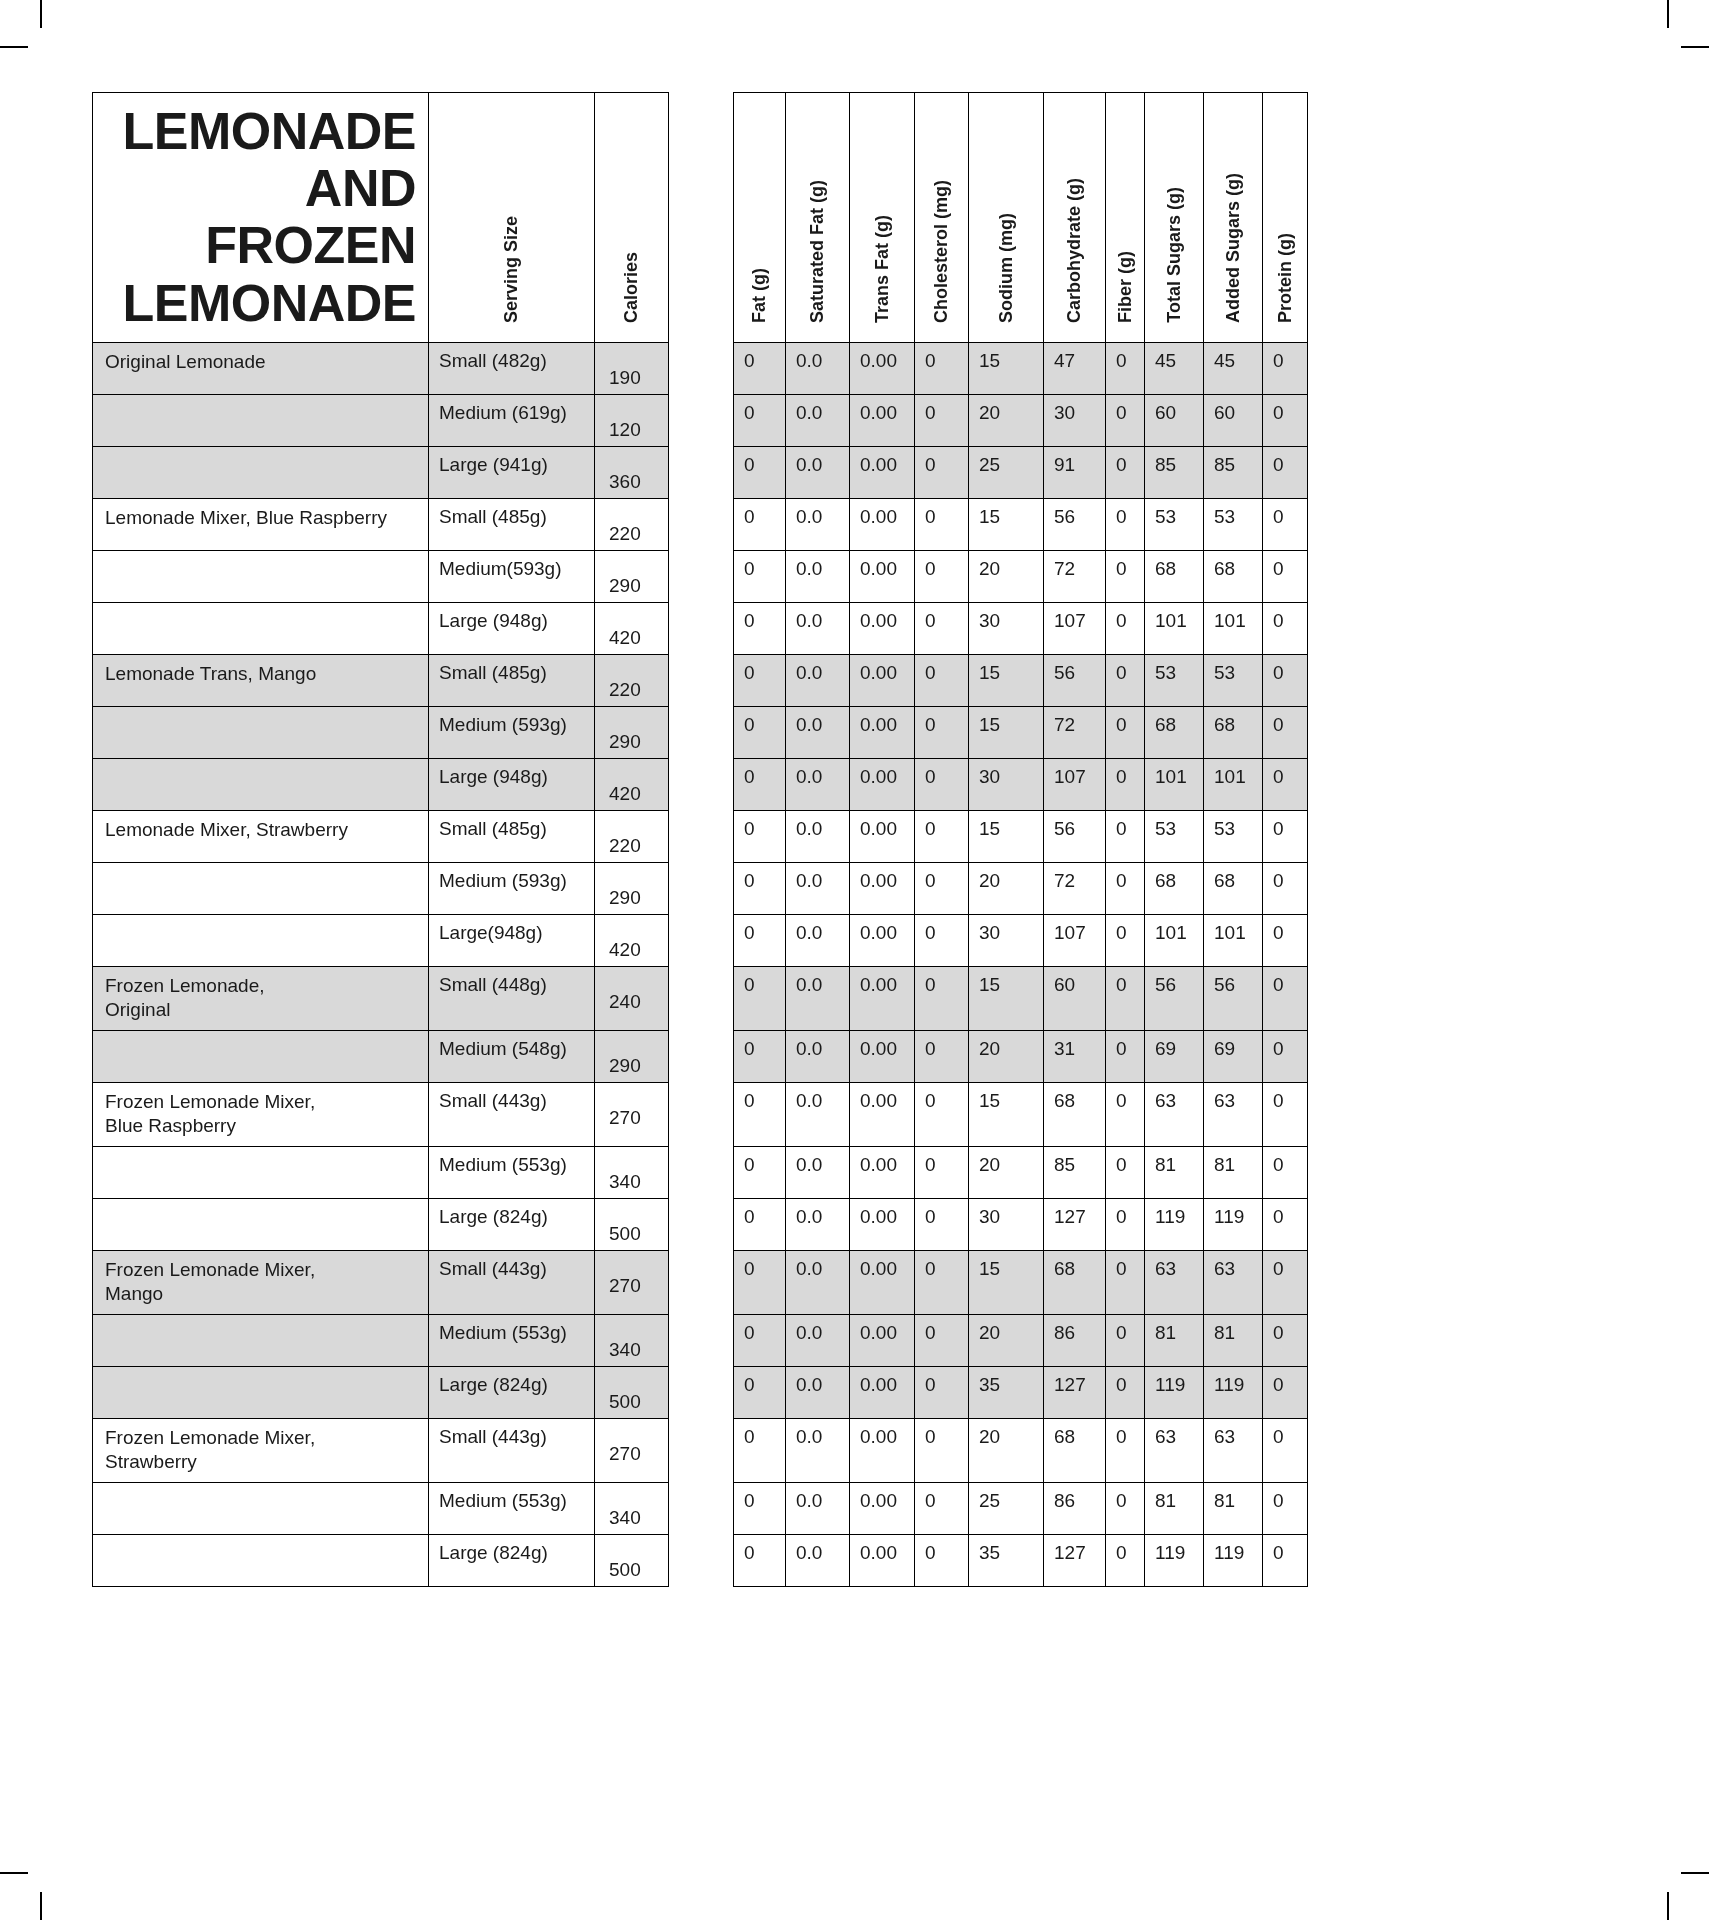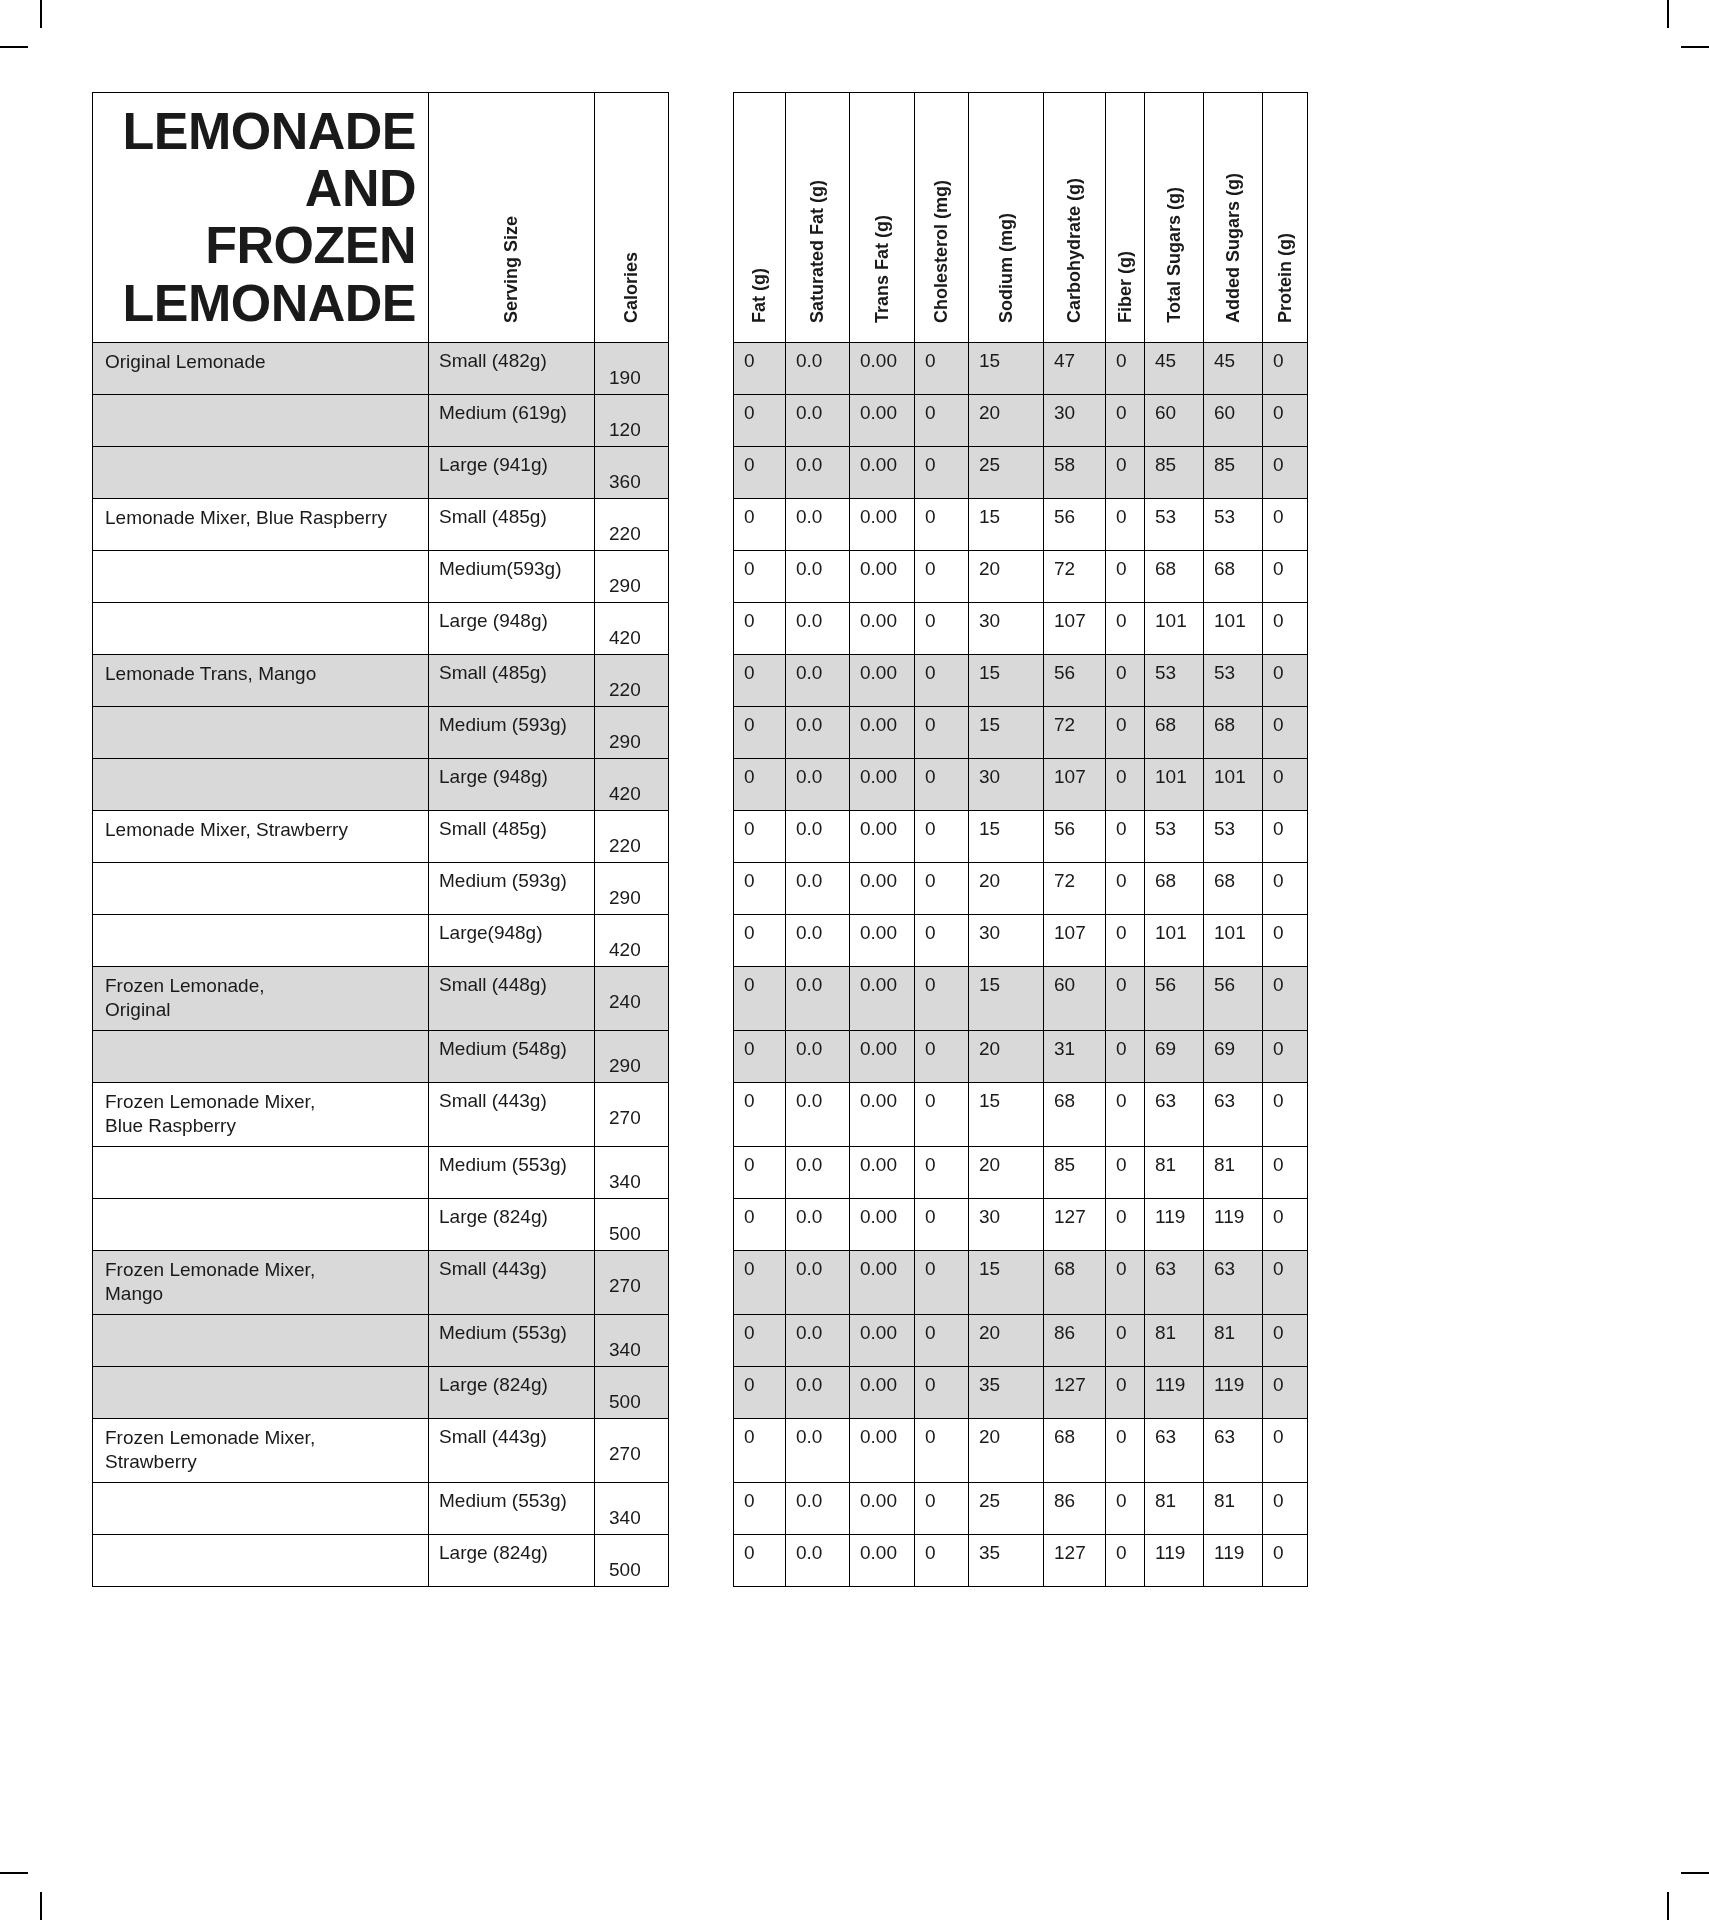--- a/index.html
+++ b/index.html
@@ -164,21 +164,21 @@
         <tr class="shaded">
           <td class="name-cell"></td>
           <td class="serving-cell">Large (941g)</td>
           <td class="calories-cell">360</td>
           <td class="gap"></td>
           <td class="num-cell">0</td>
           <td class="num-cell">0.0</td>
           <td class="num-cell">0.00</td>
           <td class="num-cell">0</td>
           <td class="num-cell">25</td>
-          <td class="num-cell">58</td>
+          <td class="num-cell">91</td>
           <td class="num-cell">0</td>
           <td class="num-cell">85</td>
           <td class="num-cell">85</td>
           <td class="num-cell">0</td>
         </tr>
         <tr>
           <td class="name-cell">Lemonade Mixer, Blue Raspberry</td>
           <td class="serving-cell">Small (485g)</td>
           <td class="calories-cell">220</td>
           <td class="gap"></td>

